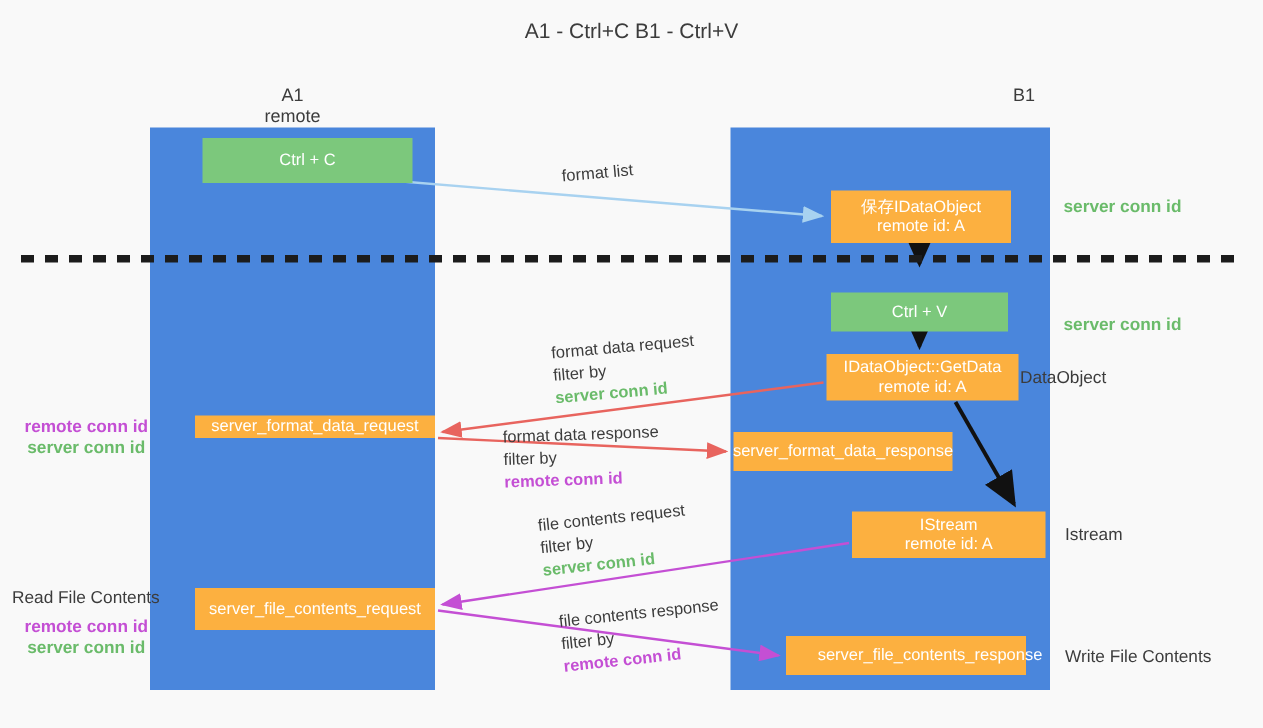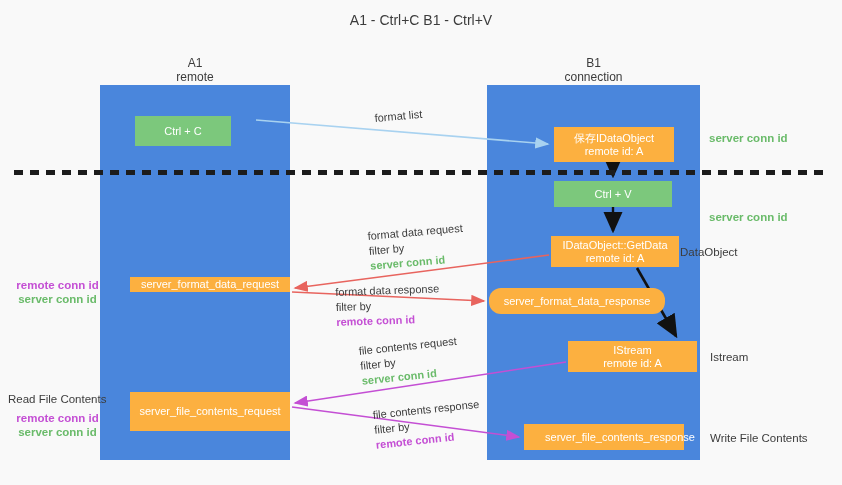--- a/index.html
+++ b/index.html
@@ -15,21 +15,21 @@
   .title{
     position:absolute;left:0;top:10px;width:842px;
     text-align:center;font-size:14px;line-height:20px;color:#3c3c3c;
   }
 
   
   .col-head{position:absolute;text-align:center;font-size:12px;line-height:14px;color:#3c3c3c;}
   .col-head .h1{display:block;}
   .col-head .h2{display:block;}
   #head-a1{left:100px;top:56px;width:190px;}
-  #head-b1{left:487px;top:56px;width:213px;}
+  #head-b1{left:477px;top:56px;width:213px;text-align:right;}
 
   
   .lane{position:absolute;background:#4a86dc;}
   #lane-a1{left:100px;top:85px;width:190px;height:375px;}
   #lane-b1{left:487px;top:85px;width:213px;height:375px;}
 
   
   .divider{
     position:absolute;left:14px;top:170px;width:814px;height:5px;
     background:repeating-linear-gradient(to right,#1c1c1c 0 9px,rgba(0,0,0,0) 9px 16px);
@@ -38,28 +38,28 @@
   
   .node{
     position:absolute;box-sizing:border-box;
     display:flex;flex-direction:column;align-items:center;justify-content:center;
     color:#ffffff;font-size:11px;line-height:13px;text-align:center;
   }
   .node.green{background:#7cc87c;}
   .node.orange{background:#fcb040;}
   .node span{display:block;white-space:nowrap;}
 
-  #n-ctrlc{left:135px;top:116px;width:96px;height:30px;}
+  #n-ctrlc{left:135px;top:92px;width:140px;height:30px;}
   #n-save-ido{left:554px;top:127px;width:120px;height:35px;}
-  #n-ctrlv{left:554px;top:181px;width:118px;height:26px;}
+  #n-ctrlv{left:554px;top:195px;width:118px;height:26px;}
   #n-getdata{left:551px;top:236px;width:128px;height:31px;}
   #n-fmt-req{left:130px;top:277px;width:160px;height:15px;}
-  #n-fmt-res{left:489px;top:288px;width:176px;height:26px;border-radius:12px;}
+  #n-fmt-res{left:489px;top:288px;width:146px;height:26px;}
   #n-istream{left:568px;top:341px;width:129px;height:31px;}
-  #n-file-req{left:130px;top:392px;width:160px;height:39px;}
+  #n-file-req{left:130px;top:392px;width:160px;height:28px;}
   #n-file-res{left:524px;top:424px;width:160px;height:26px;padding-left:32px;}
 
   
   .side{position:absolute;font-size:11.5px;line-height:14px;white-space:nowrap;}
   .side.plain{color:#3c3c3c;}
   .green-t{color:#6abb6a;font-weight:bold;}
   .magenta-t{color:#c44fd4;font-weight:bold;}
 
   #s-conn-1{left:709px;top:131px;}
   #s-conn-2{left:709px;top:210px;}
@@ -92,21 +92,20 @@
     <span>A1 - Ctrl+C</span>
     <span>B1 - Ctrl+V</span>
   </div>
 
   <div class="col-head" id="head-a1">
     <span class="h1">A1</span>
     <span class="h2">remote</span>
   </div>
   <div class="col-head" id="head-b1">
     <span class="h1">B1</span>
-    <span class="h2">connection</span>
   </div>
 
   <div class="lane" id="lane-a1"></div>
   <div class="lane" id="lane-b1"></div>
 
   <svg class="wires" viewBox="0 0 842 485">
     <defs>
       <marker id="ah-blue" markerWidth="9" markerHeight="7" refX="8" refY="3.5" orient="auto">
         <polygon points="0 0, 9 3.5, 0 7" fill="#a8d2f0"></polygon>
       </marker>

